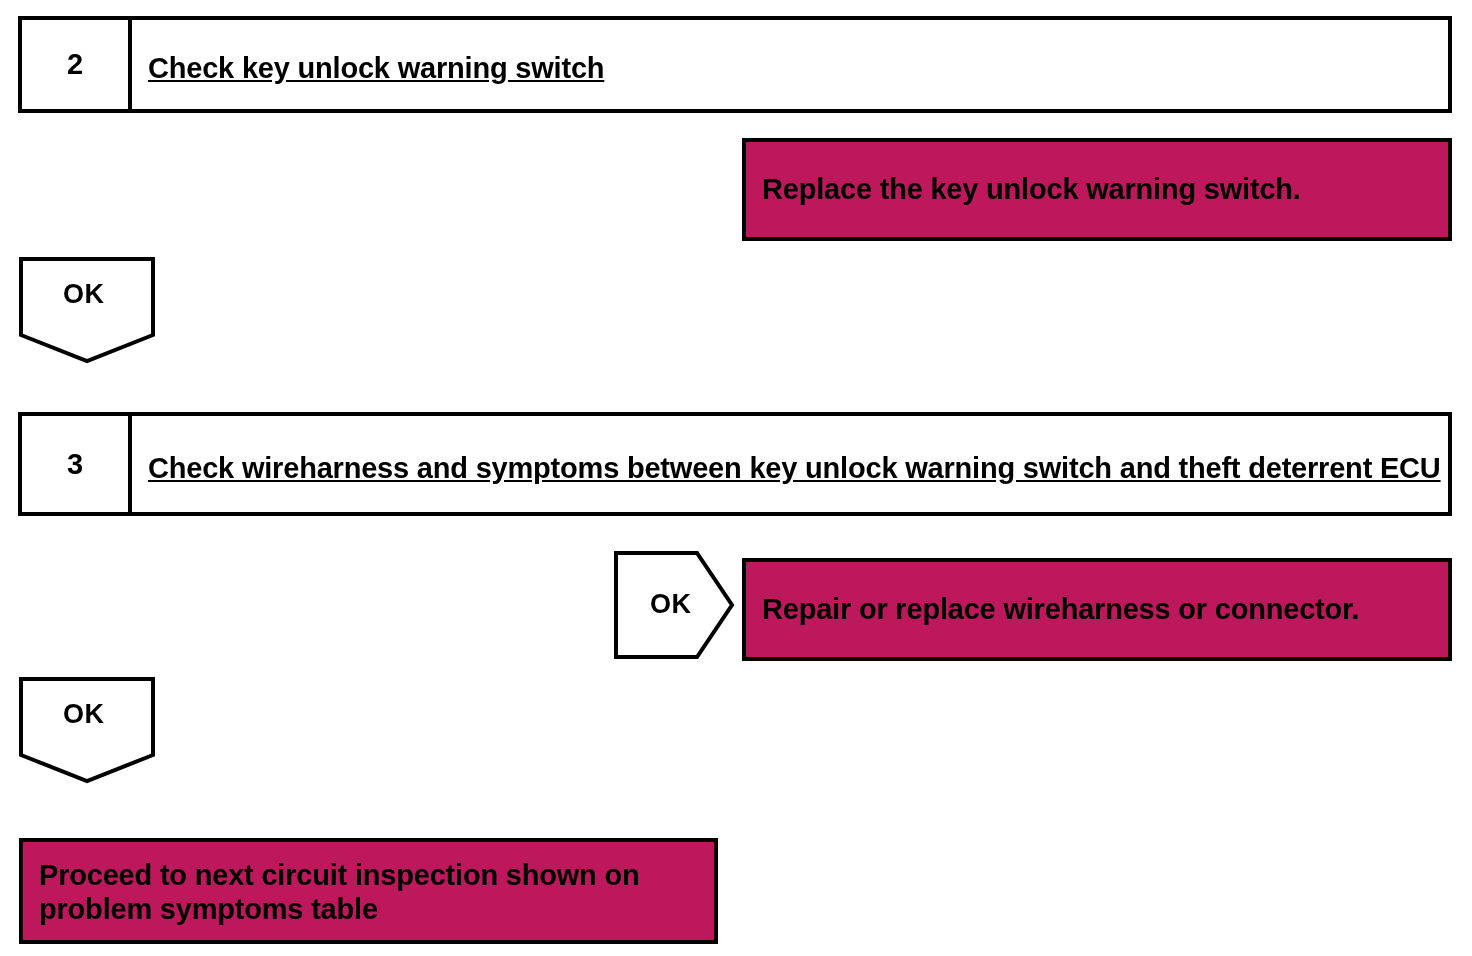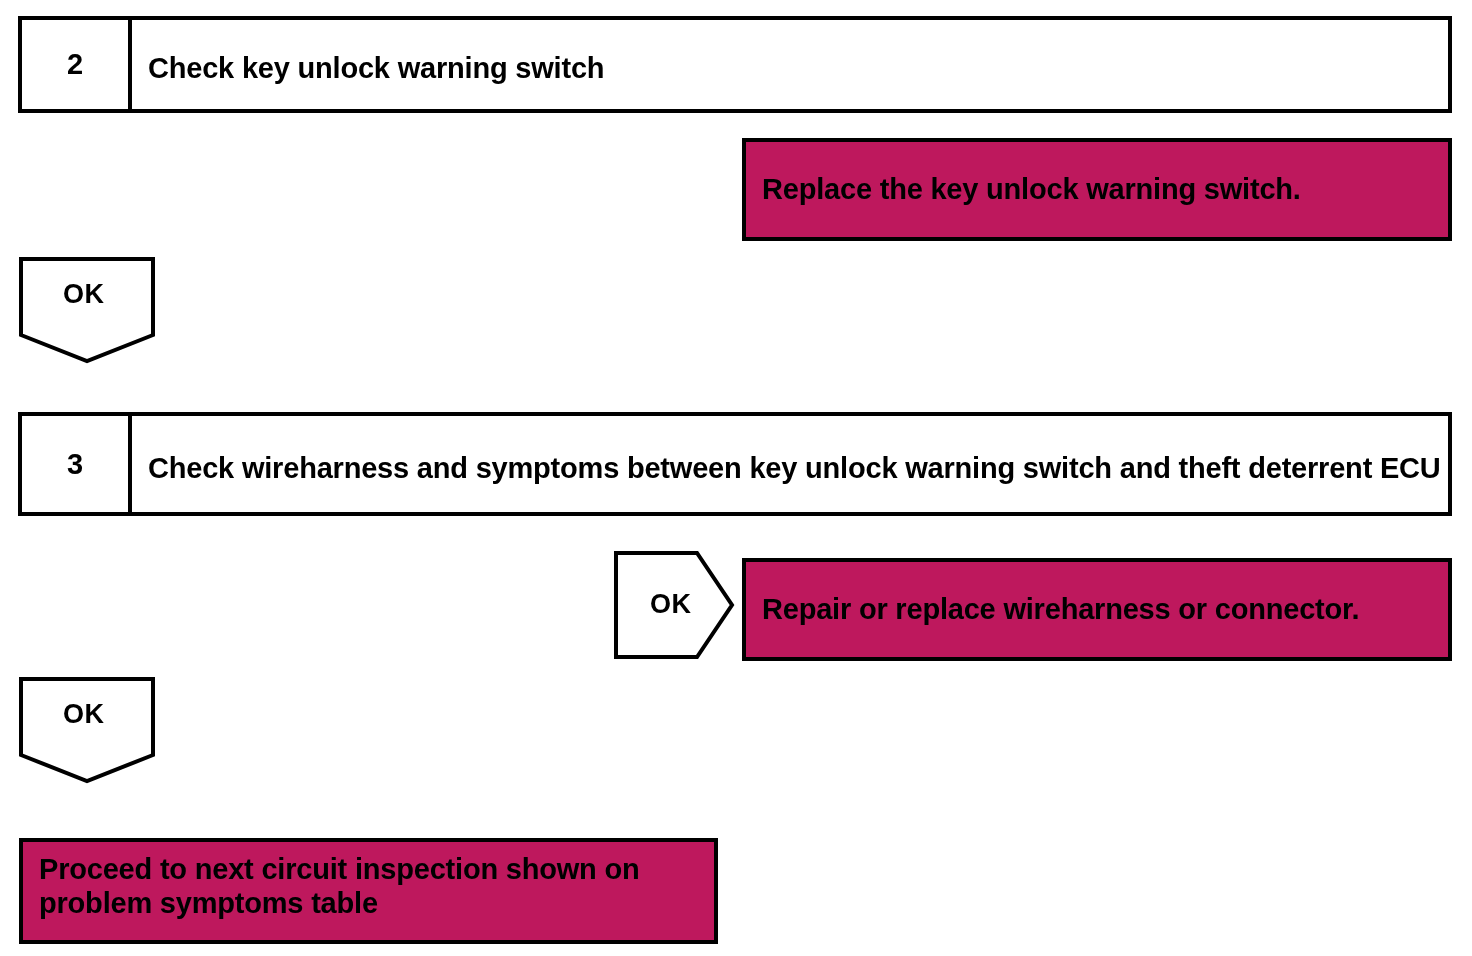--- a/index.html
+++ b/index.html
@@ -43,20 +43,21 @@
     justify-content: center;
     font-size: 29px;
     font-weight: bold;
     letter-spacing: 0px;
   }
   .step-title {
     flex: 1 1 auto;
     display: flex;
     align-items: center;
     padding: 8px 0 0 16px;
+    text-decoration: underline;
   }
   .step-title span {
     font-size: 29px;
     font-weight: bold;
     line-height: 1.18;
     letter-spacing: -0.2px;
     display: block;
   }
 
   
@@ -73,21 +74,21 @@
     font-weight: bold;
     line-height: 1.18;
     letter-spacing: -0.2px;
     padding-left: 16px;
     padding-right: 10px;
   }
   .plain-box.top-align {
     align-items: flex-start;
   }
   .plain-box.top-align > span {
-    padding-top: 10px;
+    padding-top: 16px;
   }
 
   
   .arrow {
     position: absolute;
   }
   .arrow svg {
     display: block;
     overflow: visible;
   }

